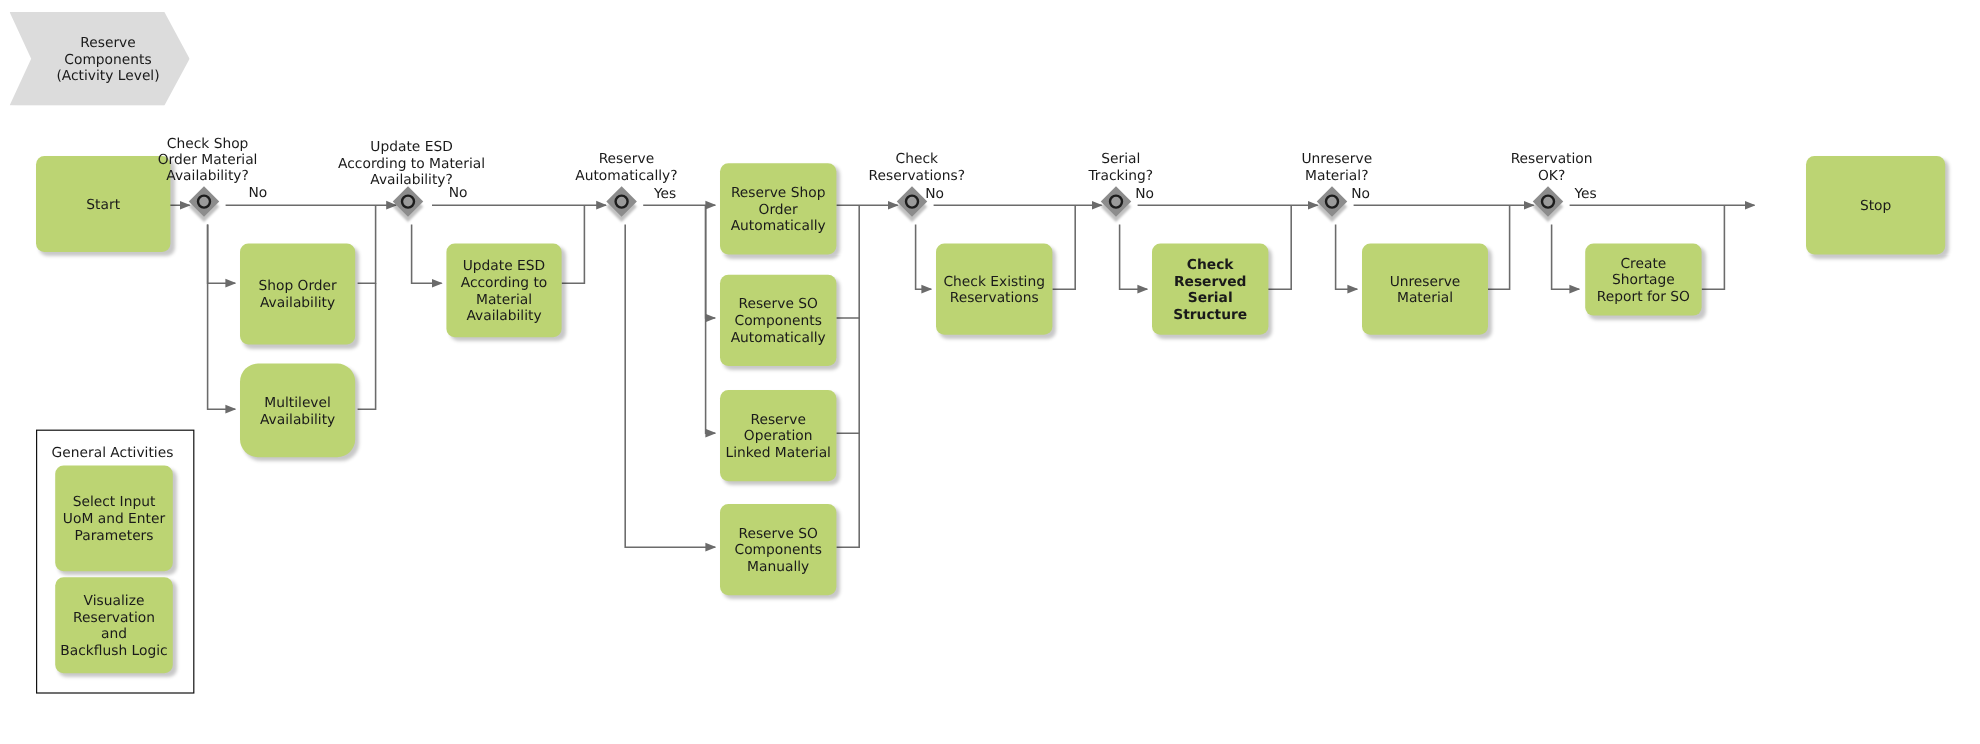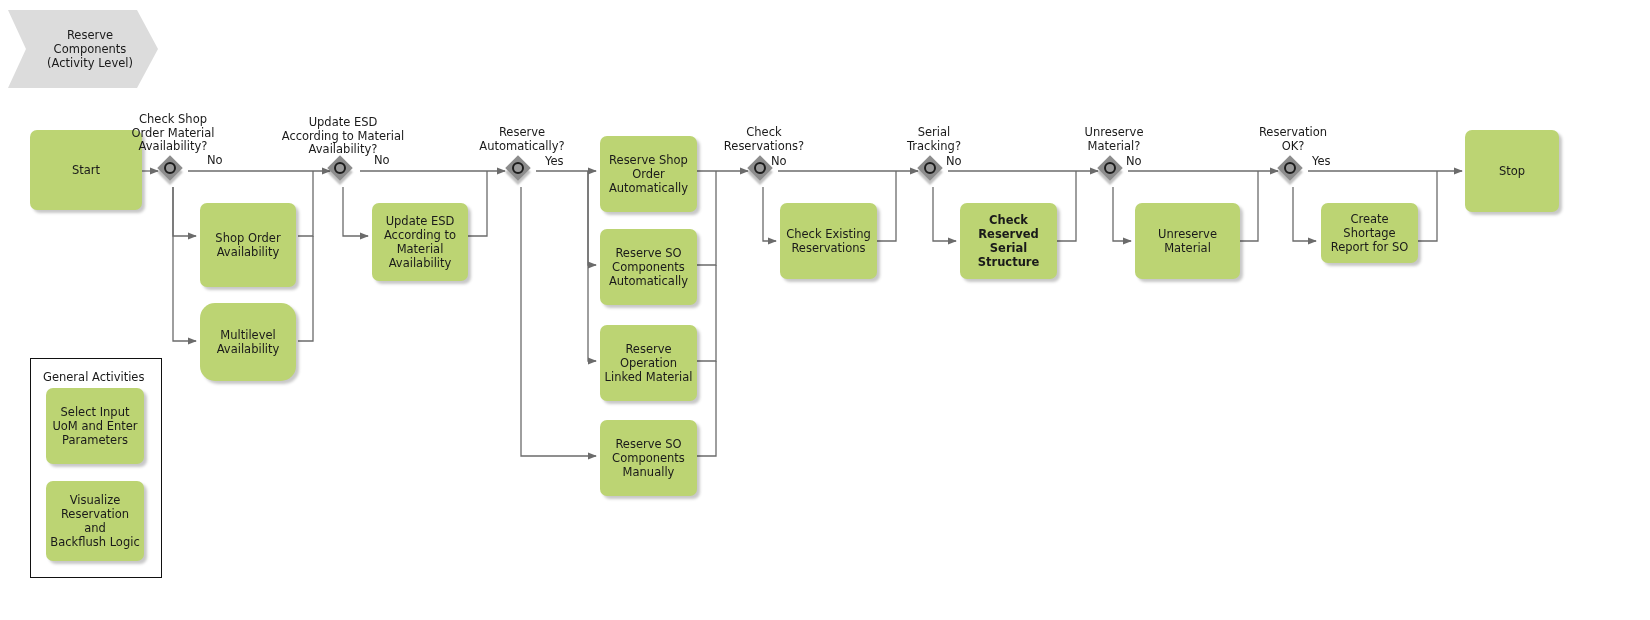--- a/index.html
+++ b/index.html
@@ -248,21 +248,21 @@
   </div>
 
   <div class="node" style="left:1135px; top:203px; width:105px; height:76px;">
     <span>Unreserve<br>Material</span>
   </div>
 
   <div class="node" style="left:1321px; top:203px; width:97px; height:60px;">
     <span>Create Shortage<br>Report for SO</span>
   </div>
 
-  <div class="node" style="left:1465px; top:130px; width:94px; height:82px;">
+  <div class="node" style="left:1505px; top:130px; width:116px; height:82px;">
     <span>Stop</span>
   </div>
 
   <div class="decision" style="left:158px; top:156px;">
     <div class="dia"></div>
     <div class="ring"></div>
   </div>
   <div class="dlabel" style="left:93px; top:113px; width:160px;">
     <span>Check Shop</span>
     <span>Order Material</span>
@@ -327,21 +327,21 @@
   </div>
   <div class="dlabel" style="left:1222px; top:126px; width:142px;">
     <span>Reservation</span>
     <span>OK?</span>
   </div>
   <div class="elabel" style="left:1312px; top:155px;">Yes</div>
 
   <div class="group-box" style="left:30px; top:358px; width:132px; height:220px;"></div>
   <div class="group-title" style="left:43px; top:370px;">General Activities</div>
 
-  <div class="node" style="left:46px; top:388px; width:98px; height:76px;">
+  <div class="node" style="left:46px; top:388px; width:98px; height:88px;">
     <span>Select Input<br>UoM and Enter<br>Parameters</span>
   </div>
 
   <div class="node" style="left:46px; top:481px; width:98px; height:80px;">
     <span>Visualize<br>Reservation and<br>Backflush Logic</span>
   </div>
 
 </div>
 
 </body></html>

